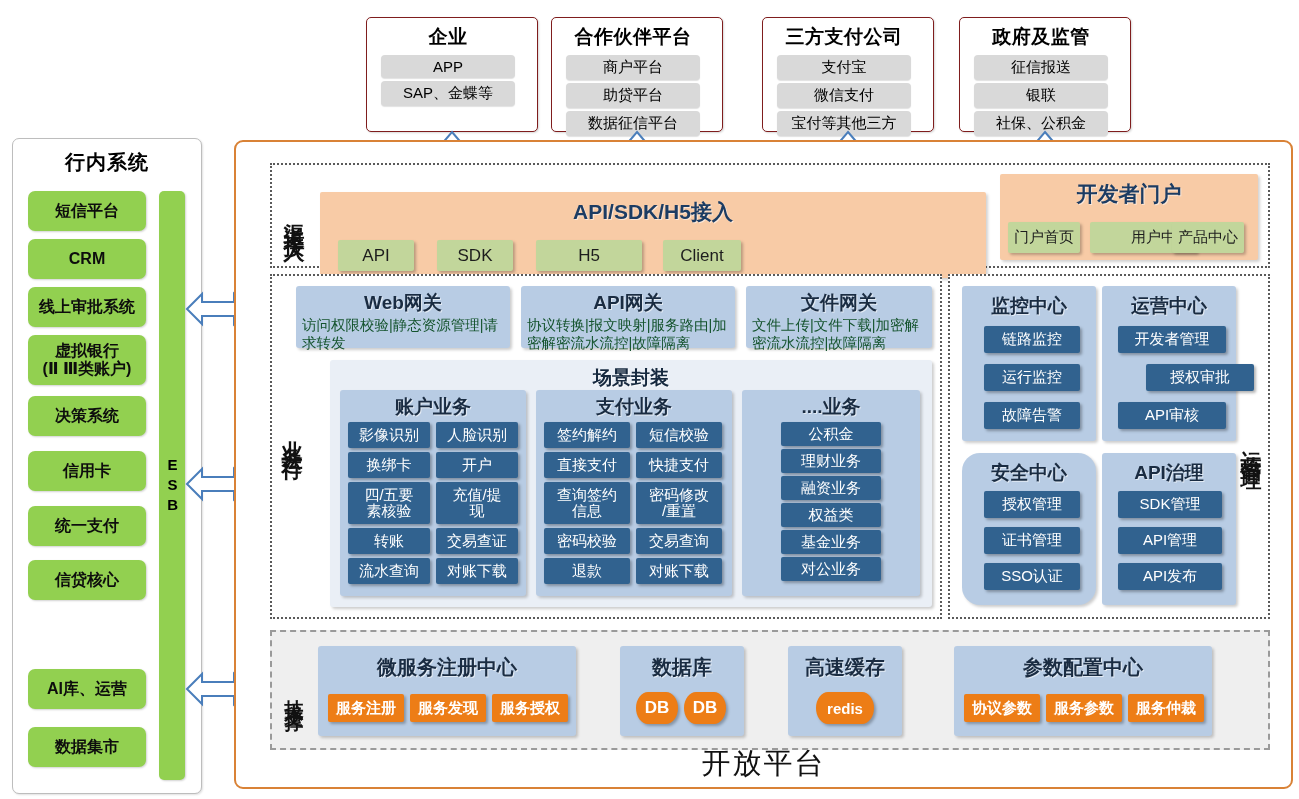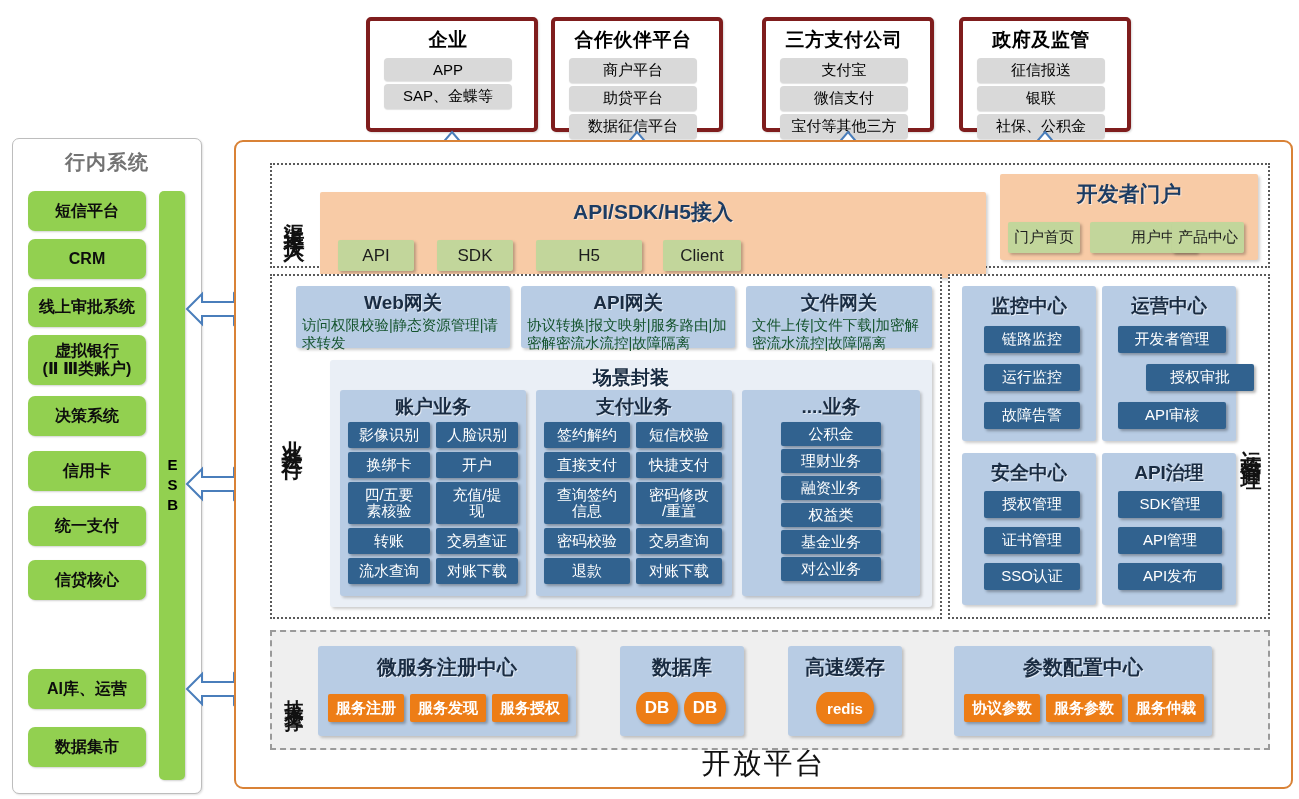--- a/index.html
+++ b/index.html
@@ -8,21 +8,21 @@
     width:1299px;height:799px;position:relative;overflow:hidden;
     color:#1a1a1a;
   }
   .root{position:absolute;left:0;top:0;width:1299px;height:799px;}
 
   
   .abs{position:absolute;box-sizing:border-box;}
 
   
   .extbox{
-    border:4px solid #7f1d1d;border-radius:5px;background:#ffffff;
+    border:1px solid #7f1d1d;border-radius:5px;background:#ffffff;
     box-shadow:1px 1px 2px rgba(0,0,0,.15);
     padding:6px 18px 8px 10px;
   }
   .ext-title{
     font-weight:bold;font-size:19px;text-align:center;color:#000;
     letter-spacing:.5px;margin-bottom:5px;
     text-shadow:1px 1px 0 rgba(255,255,255,.9);
   }
   .ext-item{
     background:#d9d9d9;border-radius:4px;color:#000;font-size:15px;
@@ -104,21 +104,21 @@
     display:flex;align-items:center;justify-content:center;position:absolute;
   }
 
   
   .bankbox{
     position:absolute;left:12px;top:138px;width:190px;height:656px;
     border:1px solid #bdbdbd;border-radius:7px;background:#fff;
     box-shadow:1px 1px 2px rgba(0,0,0,.12);box-sizing:border-box;
   }
   .bank-title{
-    text-align:center;font-weight:bold;font-size:20px;color:#737373;
+    text-align:center;font-weight:bold;font-size:20px;color:#000000;
     padding-top:10px;letter-spacing:1px;
   }
   .bankchip{
     position:absolute;left:15px;width:118px;background:#92d050;
     border-radius:7px;color:#0d0d0d;font-weight:bold;font-size:16px;
     display:flex;align-items:center;justify-content:center;text-align:center;
     line-height:1.1;white-space:pre-line;
     box-shadow:1px 1px 2px rgba(0,0,0,.18);
   }
   .esb{
@@ -304,21 +304,21 @@
       <div class="darkchip" style="position:absolute;left:22px;top:116px;width:96px;height:27px;">故障告警</div>
     </div>
 
     <div class="bluecard" style="left:152px;top:10px;width:134px;height:155px;">
       <div class="bc-title" style="padding-top:7px;">运营中心</div>
       <div class="darkchip" style="position:absolute;left:16px;top:40px;width:108px;height:27px;">开发者管理</div>
       <div class="darkchip" style="position:absolute;left:16px;top:78px;width:108px;height:27px;margin-left:28px;">授权审批</div>
       <div class="darkchip" style="position:absolute;left:16px;top:116px;width:108px;height:27px;">API审核</div>
     </div>
 
-    <div class="bluecard" style="left:12px;top:177px;width:134px;height:152px;">
+    <div class="bluecard" style="left:12px;top:177px;width:134px;height:152px;border-radius:18px;">
       <div class="bc-title" style="padding-top:7px;">安全中心</div>
       <div class="darkchip" style="position:absolute;left:22px;top:38px;width:96px;height:27px;">授权管理</div>
       <div class="darkchip" style="position:absolute;left:22px;top:74px;width:96px;height:27px;">证书管理</div>
       <div class="darkchip" style="position:absolute;left:22px;top:110px;width:96px;height:27px;">SSO认证</div>
     </div>
 
     <div class="bluecard" style="left:152px;top:177px;width:134px;height:152px;">
       <div class="bc-title" style="padding-top:7px;">API治理</div>
       <div class="darkchip" style="position:absolute;left:16px;top:38px;width:104px;height:27px;">SDK管理</div>
       <div class="darkchip" style="position:absolute;left:16px;top:74px;width:104px;height:27px;">API管理</div>

